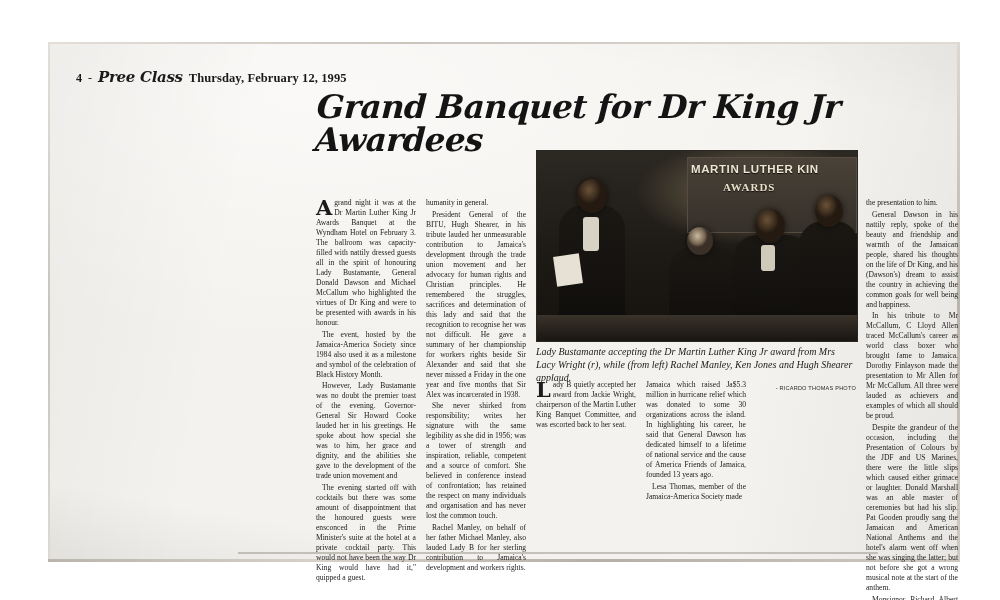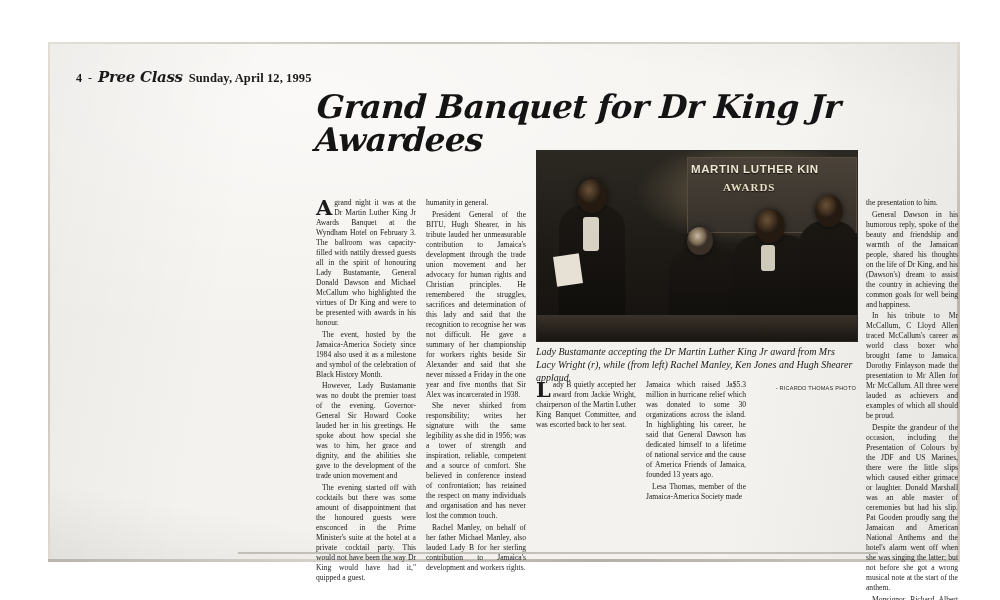--- a/index.html
+++ b/index.html
@@ -260,21 +260,21 @@
     <div class="edge" id="edge-top"></div>
     <div class="edge" id="edge-left"></div>
     <div class="edge" id="edge-right"></div>
     <div class="edge" id="edge-bottom"></div>
     <div id="edge-bottom-strip"></div>
 
     <div id="masthead">
       <span id="folio-number">4</span>
       <span id="folio-dash">-</span>
       <span id="masthead-name">Pree Class</span>
-      <span id="masthead-date">Sunday, April 12, 1995</span>
+      <span id="masthead-date">Thursday, February 12, 1995</span>
     </div>
 
     <div id="headline">Grand Banquet for Dr King Jr Awardees</div>
 
     <div id="photo-block">
       <div id="photo">
         <div class="ph-bg"></div>
         <div class="ph-banner"></div>
         <div class="ph-banner-text">MARTIN LUTHER KIN</div>
         <div class="ph-banner-text2">AWARDS</div>
@@ -318,20 +318,20 @@
       <p class="no-indent dropcap">Lady B quietly accepted her award from Jackie Wright, chairperson of the Martin Luther King Banquet Committee, and was escorted back to her seat.</p>
     </div>
 
     <div class="col" id="col-4">
       <p class="no-indent">Jamaica which raised Ja$5.3 million in hurricane relief which was donated to some 30 organizations across the island.  In highlighting his career, he said that General Dawson has dedicated himself to a lifetime of national service and the cause of America Friends of Jamaica, founded 13 years ago.</p>
       <p>Lesa Thomas, member of the Jamaica-America Society made</p>
     </div>
 
     <div class="col" id="col-5" style="left:818px; width:92px; top:108px;">
       <p class="no-indent">the presentation to him.</p>
-      <p>General Dawson in his humorous reply, spoke of the beauty and friendship and warmth of the Jamaican people, shared his thoughts on the life of Dr King, and his (Dawson's) dream to assist the country in achieving the common goals for well being and happiness.</p>
+      <p>General Dawson in his nattily reply, spoke of the beauty and friendship and warmth of the Jamaican people, shared his thoughts on the life of Dr King, and his (Dawson's) dream to assist the country in achieving the common goals for well being and happiness.</p>
       <p>In his tribute to Mr McCallum, C Lloyd Allen traced McCallum's career as world class boxer who brought fame to Jamaica.  Dorothy Finlayson made the presentation to Mr Allen for Mr McCallum.  All three were lauded as achievers and examples of which all should be proud.</p>
       <p>Despite the grandeur of the occasion, including the Presentation of Colours by the JDF and US Marines, there were the little slips which caused either grimace or laughter.  Donald Marshall was an able master of ceremonies but had his slip.  Pat Gooden proudly sang the Jamaican and American National Anthems and the hotel's alarm went off when she was singing the latter; but not before she got a wrong musical note at the start of the anthem.</p>
       <p>Monsignor Richard Albert gave the ensconced, and welcome</p>
     </div>
 
   </div>
 </div>
 
 </body></html>

